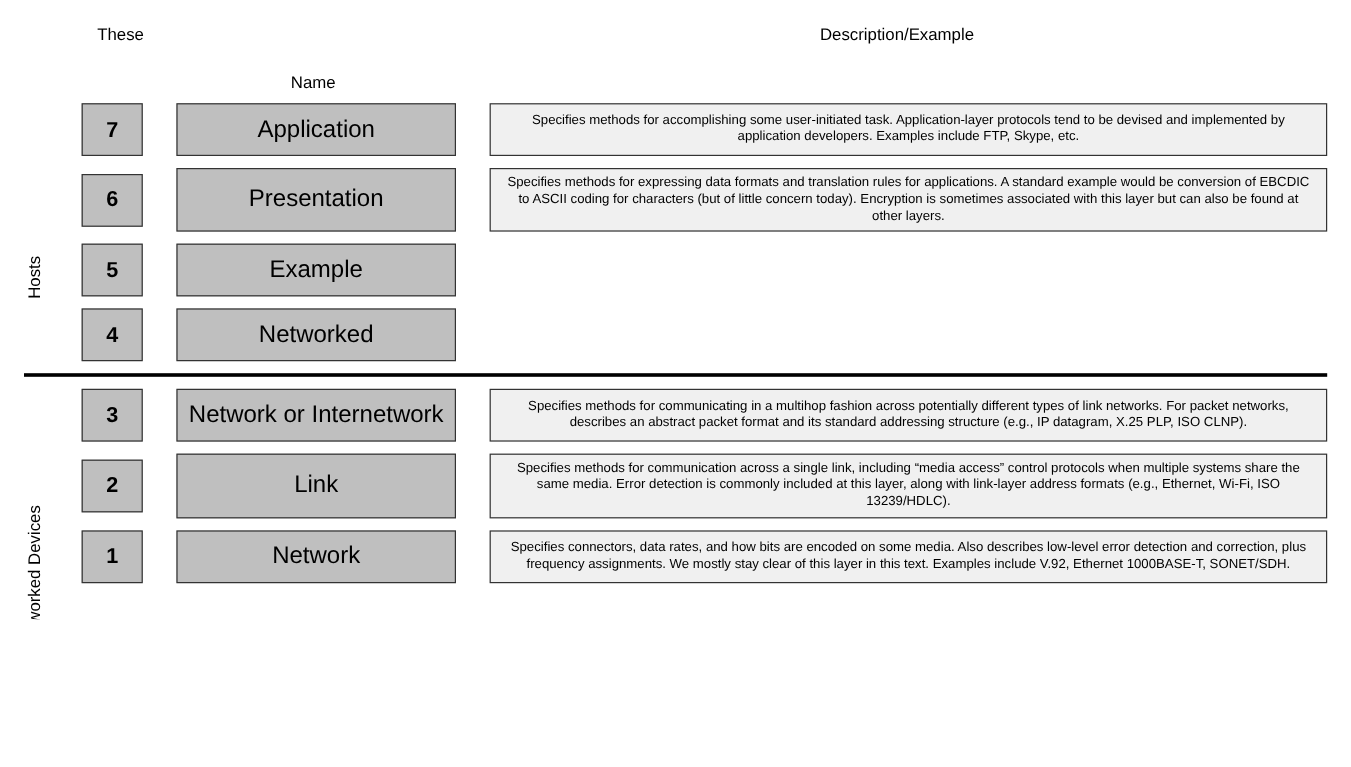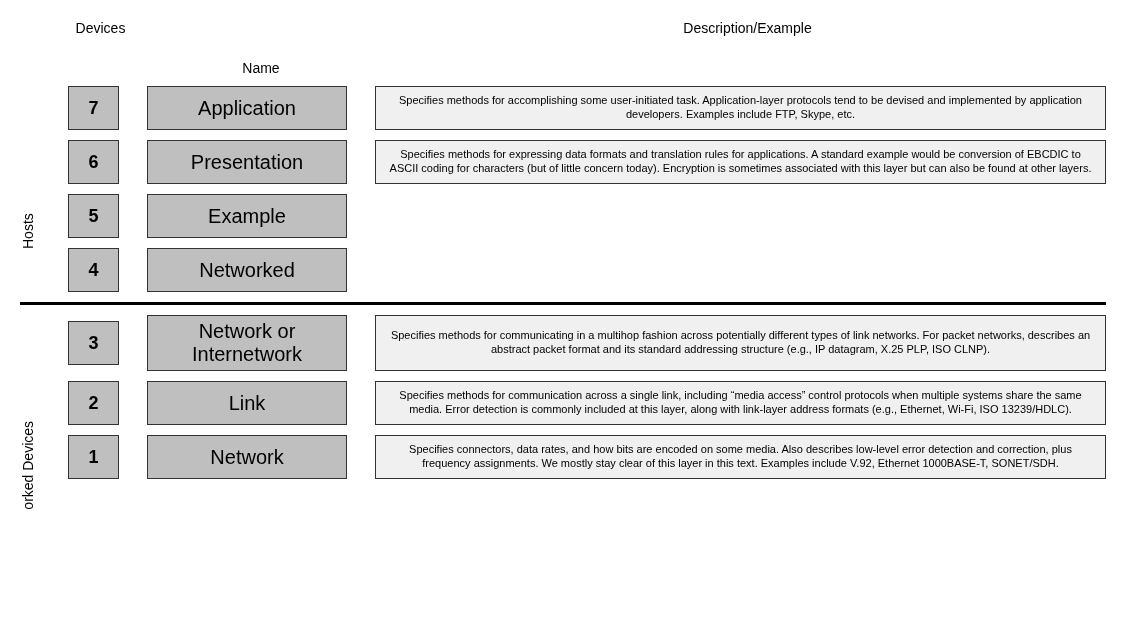--- a/index.html
+++ b/index.html
@@ -61,29 +61,29 @@
     background: #bfbfbf;
     border: 1px solid #333;
     display: flex;
     align-items: center;
     justify-content: center;
     font-weight: bold;
     font-size: 18px;
     align-self: center;
   }
   .name-box {
-    width: 200px;
+    width: 233px;
     min-height: 42px;
     background: #bfbfbf;
     border: 1px solid #333;
     display: flex;
     align-items: center;
     justify-content: center;
     font-size: 20px;
-    text-align: center;
+    text-align: left;
     margin-left: 28px;
     padding: 4px 6px;
     box-sizing: border-box;
   }
   .desc-box {
     flex: 1;
     background: #f0f0f0;
     border: 1px solid #333;
     margin-left: 28px;
     padding: 5px 10px;
@@ -100,21 +100,21 @@
     margin: 2px 0 10px -48px;
     width: calc(100% + 48px);
   }
 </style>
 </head>
 <body>
 
 <div class="container">
 
   <div class="headers">
-    <div class="header-number">Devices</div>
+    <div class="header-number">These</div>
     <div class="header-name">Name</div>
     <div class="header-desc">Description/Example</div>
   </div>
 
   <div class="content-wrap">
 
     <div class="group-label" style="top:5px;height:280px;">Hosts</div>
 
     <div class="group-label" style="top:300px;height:210px;">All Networked Devices</div>
 

